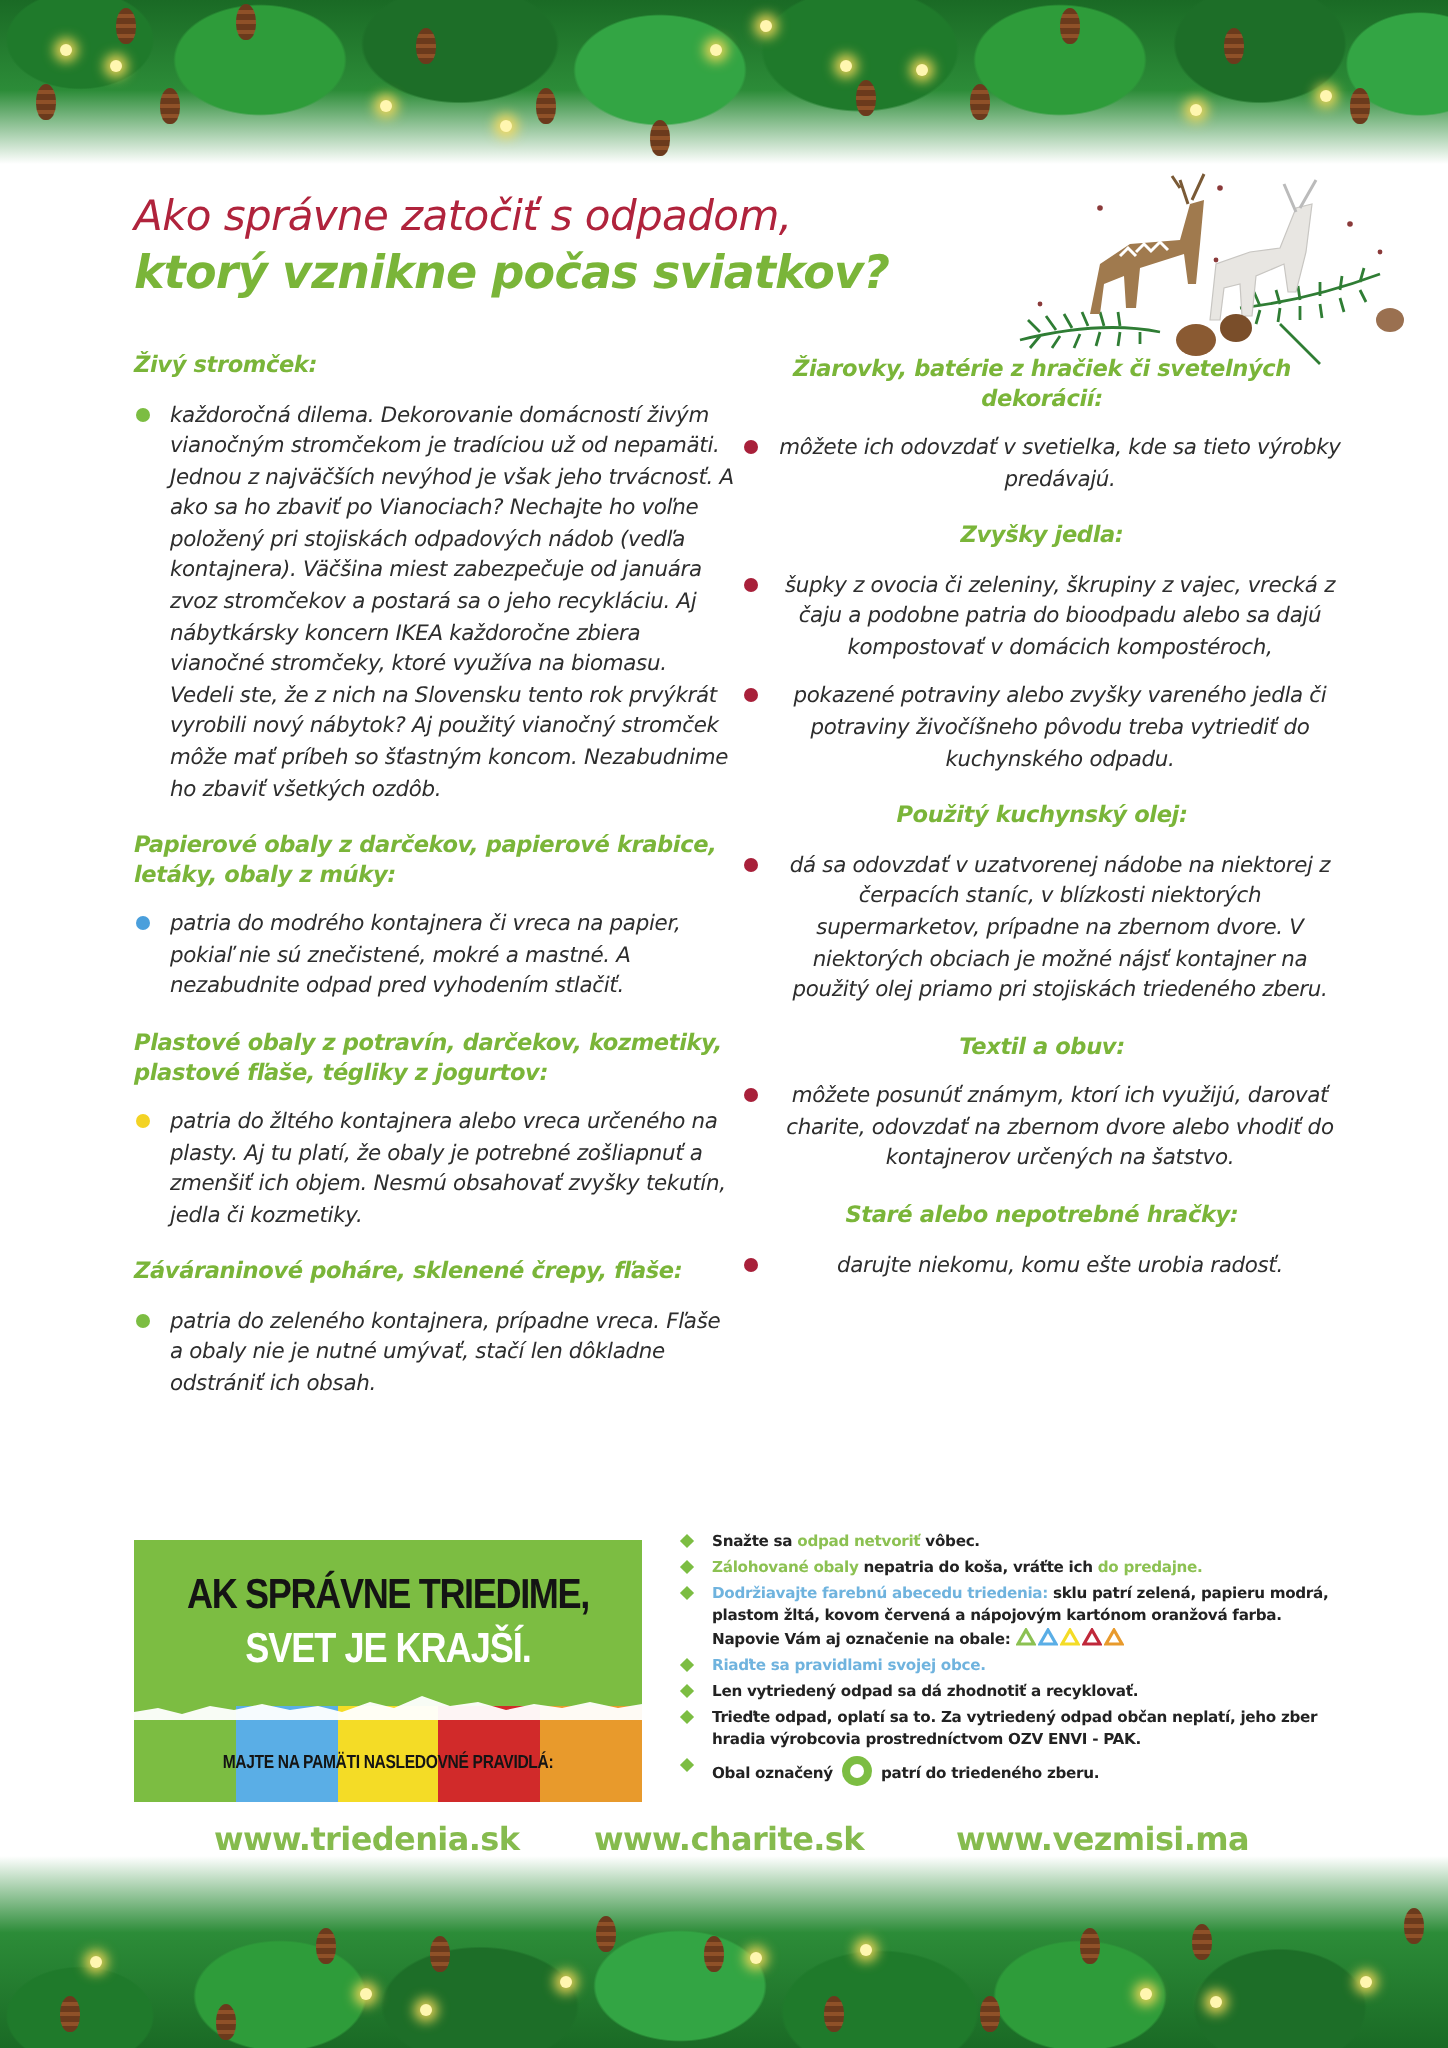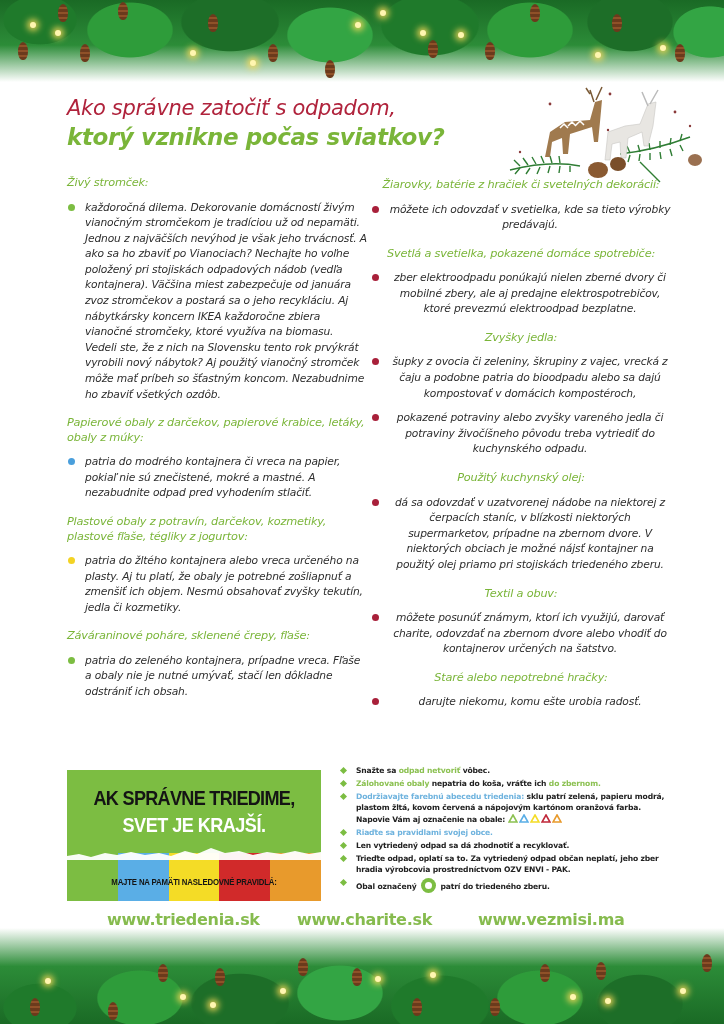--- a/index.html
+++ b/index.html
@@ -42,21 +42,21 @@
   
   .title1 { position: absolute; left: 67px; top: 96px; font-family: "DejaVu Sans", sans-serif;
             font-style: italic; font-size: 21px; color: #b0233c; letter-spacing: -0.3px; }
   .title2 { position: absolute; left: 67px; top: 124px; font-family: "DejaVu Sans", sans-serif;
             font-style: italic; font-weight: bold; font-size: 23px; color: #7ab539; letter-spacing: -0.4px; }
 
   .col { position: absolute; }
   .col.left { left: 67px; top: 176px; width: 300px; }
   .col.right { left: 371px; top: 178px; width: 300px; text-align: center; }
 
-  .sec-h { font-style: italic; font-weight: normal; color: #7ab539; font-size: 11.3px; line-height: 14.5px;
+  .sec-h { font-style: italic; font-weight: bold; color: #7ab539; font-size: 11.3px; line-height: 14.5px;
            margin: 0 0 9px 0; letter-spacing: -0.2px; }
   .item { position: relative; padding-left: 18px; font-style: italic; font-size: 10.7px; line-height: 15.6px;
           color: #2d2d2d; margin-bottom: 9px; letter-spacing: -0.15px; }
   .dot { position: absolute; left: 1px; top: 4px; width: 7px; height: 7px; border-radius: 50%; }
   .sec { margin-bottom: 14px; }
 
   
   .banner { position: absolute; left: 67px; top: 770px; width: 254px; height: 131px; background: #7cbd42; overflow: hidden; }
   .banner .b1 { position: absolute; left: 0; width: 254px; top: 16px; text-align: center; font-family: "Liberation Sans", sans-serif;
                 font-weight: bold; font-size: 21px; color: #141414; letter-spacing: -0.8px; transform: scaleX(0.86); }
@@ -164,24 +164,20 @@
       <div class="sec-h">Záváraninové poháre, sklenené črepy, fľaše:</div>
       <div class="item"><span class="dot" style="background: rgb(124, 189, 66);"></span><span>patria do zeleného kontajnera, prípadne vreca. Fľaše a obaly nie je nutné umývať, stačí len dôkladne odstrániť ich obsah.</span></div>
     </div>
   </div>
 <div class="col right" id="right-col">
     <div class="sec">
       <div class="sec-h">Žiarovky, batérie z hračiek či svetelných dekorácií:</div>
       <div class="item"><span class="dot" style="background: rgb(168, 32, 58);"></span><span>môžete ich odovzdať v svetielka, kde sa tieto výrobky predávajú.</span></div>
     </div>
     <div class="sec">
-      <div class="sec-h">Svetlá a svetielka, pokazené domáce spotrebiče:</div>
-      <div class="item"><span class="dot" style="background: rgb(168, 32, 58);"></span><span>zber elektroodpadu ponúkajú nielen zberné dvory či mobilné zbery, ale aj predajne elektrospotrebičov, ktoré prevezmú elektroodpad bezplatne.</span></div>
-    </div>
-    <div class="sec">
       <div class="sec-h">Zvyšky jedla:</div>
       <div class="item"><span class="dot" style="background: rgb(168, 32, 58);"></span><span>šupky z ovocia či zeleniny, škrupiny z vajec, vrecká z čaju a podobne patria do bioodpadu alebo sa dajú kompostovať v domácich kompostéroch,</span></div>
       <div class="item"><span class="dot" style="background: rgb(168, 32, 58);"></span><span>pokazené potraviny alebo zvyšky vareného jedla či potraviny živočíšneho pôvodu treba vytriediť do kuchynského odpadu.</span></div>
     </div>
     <div class="sec">
       <div class="sec-h">Použitý kuchynský olej:</div>
       <div class="item"><span class="dot" style="background: rgb(168, 32, 58);"></span><span>dá sa odovzdať v uzatvorenej nádobe na niektorej z čerpacích staníc, v blízkosti niektorých supermarketov, prípadne na zbernom dvore. V niektorých obciach je možné nájsť kontajner na použitý olej priamo pri stojiskách triedeného zberu.</span></div>
     </div>
     <div class="sec">
       <div class="sec-h">Textil a obuv:</div>
@@ -204,21 +200,21 @@
       <span style="background: rgb(232, 154, 44);"></span>
     </div>
   <svg class="tear" viewBox="0 0 254 14" preserveAspectRatio="none">
     <path d="M0 10 L12 8 L24 11 L38 7 L50 9 L64 6 L78 9 L92 7 L104 10 L118 5 L130 8 L144 2 L158 7 L172 5 L186 9 L200 6 L214 8 L228 5 L242 8 L254 6 L254 14 L0 14 Z" fill="#ffffff" opacity="0.95"></path>
   </svg>
   <div class="b3">MAJTE NA PAMÄTI NASLEDOVNÉ PRAVIDLÁ:</div>
 </div>
 
 <div class="rules" id="rules">
     <div class="rule"><span class="diamond"></span><span>Snažte sa </span><span class="hl-green">odpad netvoriť</span><span> vôbec.</span></div>
-    <div class="rule"><span class="diamond"></span><span class="hl-green">Zálohované obaly</span><span> nepatria do koša, vráťte ich </span><span class="hl-green">do zbernom.</span></div>
+    <div class="rule"><span class="diamond"></span><span class="hl-green">Zálohované obaly</span><span> nepatria do koša, vráťte ich </span><span class="hl-green">do predajne.</span></div>
     <div class="rule"><span class="diamond"></span><span class="hl-blue">Dodržiavajte farebnú abecedu triedenia:</span><span> sklu patrí zelená, papieru modrá, plastom žltá, kovom červená a nápojovým kartónom oranžová farba. Napovie Vám aj označenie na obale: </span><svg class="tri" viewBox="0 0 10 9">
         <path d="M5 1 L9 8 L1 8 Z" fill="none" stroke="#8cc152" stroke-width="1.6"></path>
       </svg><svg class="tri" viewBox="0 0 10 9">
         <path d="M5 1 L9 8 L1 8 Z" fill="none" stroke="#5aaee6" stroke-width="1.6"></path>
       </svg><svg class="tri" viewBox="0 0 10 9">
         <path d="M5 1 L9 8 L1 8 Z" fill="none" stroke="#f4dc26" stroke-width="1.6"></path>
       </svg><svg class="tri" viewBox="0 0 10 9">
         <path d="M5 1 L9 8 L1 8 Z" fill="none" stroke="#c0283a" stroke-width="1.6"></path>
       </svg><svg class="tri" viewBox="0 0 10 9">
         <path d="M5 1 L9 8 L1 8 Z" fill="none" stroke="#e89a2c" stroke-width="1.6"></path>

